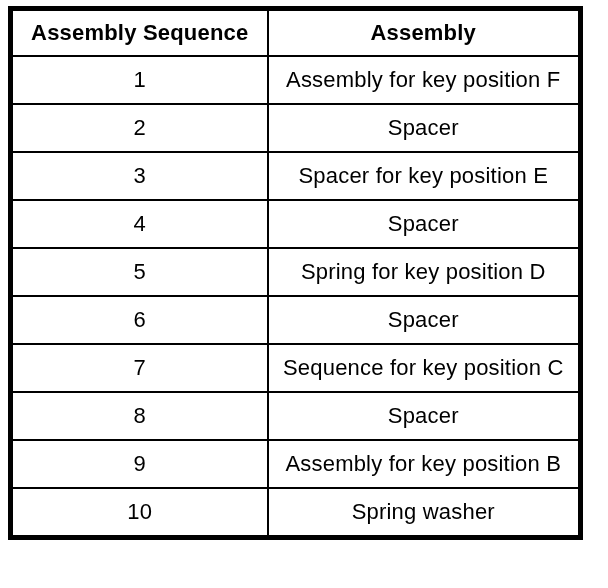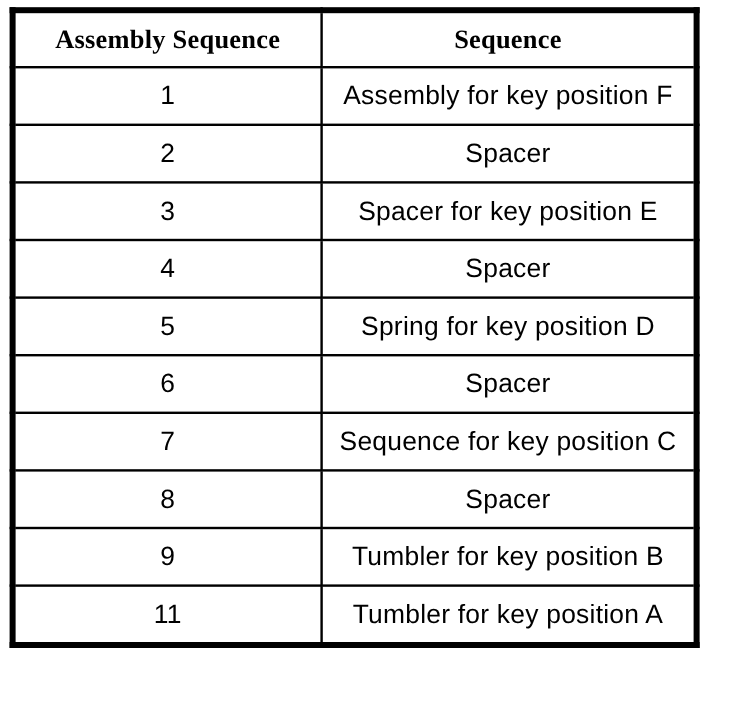--- a/index.html
+++ b/index.html
@@ -40,40 +40,39 @@
     padding: 0;
     font-size: 22px;
     line-height: 1;
     letter-spacing: 0.2px;
     overflow: hidden;
     white-space: nowrap;
   }
   table.assembly th {
     height: 44px;
     font-weight: bold;
-    font-family: Liberation Serif, serif;
   }
   table.assembly td {
     height: 46px;
     font-weight: normal;
   }
 </style>
 </head>
 <body>
 
 <div class="page">
   <table class="assembly">
     <colgroup>
       <col class="seq-col">
       <col class="comp-col">
     </colgroup>
     <thead>
       <tr>
         <th>Assembly Sequence</th>
-        <th>Sequence</th>
+        <th>Assembly</th>
       </tr>
     </thead>
     <tbody>
       <tr>
         <td>1</td>
         <td>Assembly for key position F</td>
       </tr>
       <tr>
         <td>2</td>
         <td>Spacer</td>
@@ -97,21 +96,21 @@
       <tr>
         <td>7</td>
         <td>Sequence for key position C</td>
       </tr>
       <tr>
         <td>8</td>
         <td>Spacer</td>
       </tr>
       <tr>
         <td>9</td>
-        <td>Tumbler for key position B</td>
+        <td>Assembly for key position B</td>
       </tr>
       <tr>
-        <td>11</td>
-        <td>Tumbler for key position A</td>
+        <td>10</td>
+        <td>Spring washer</td>
       </tr>
     </tbody>
   </table>
 </div>
 
 </body></html>

